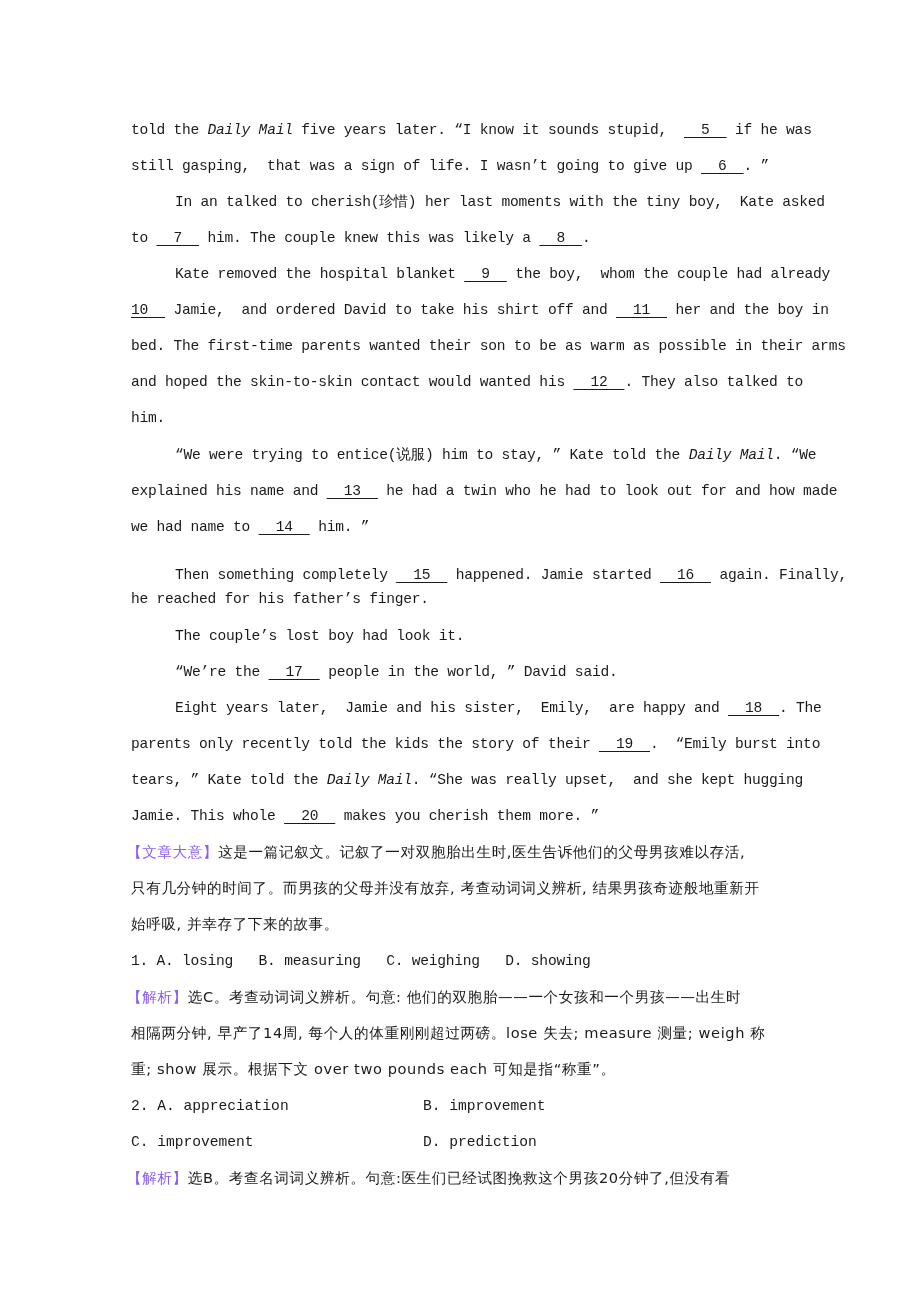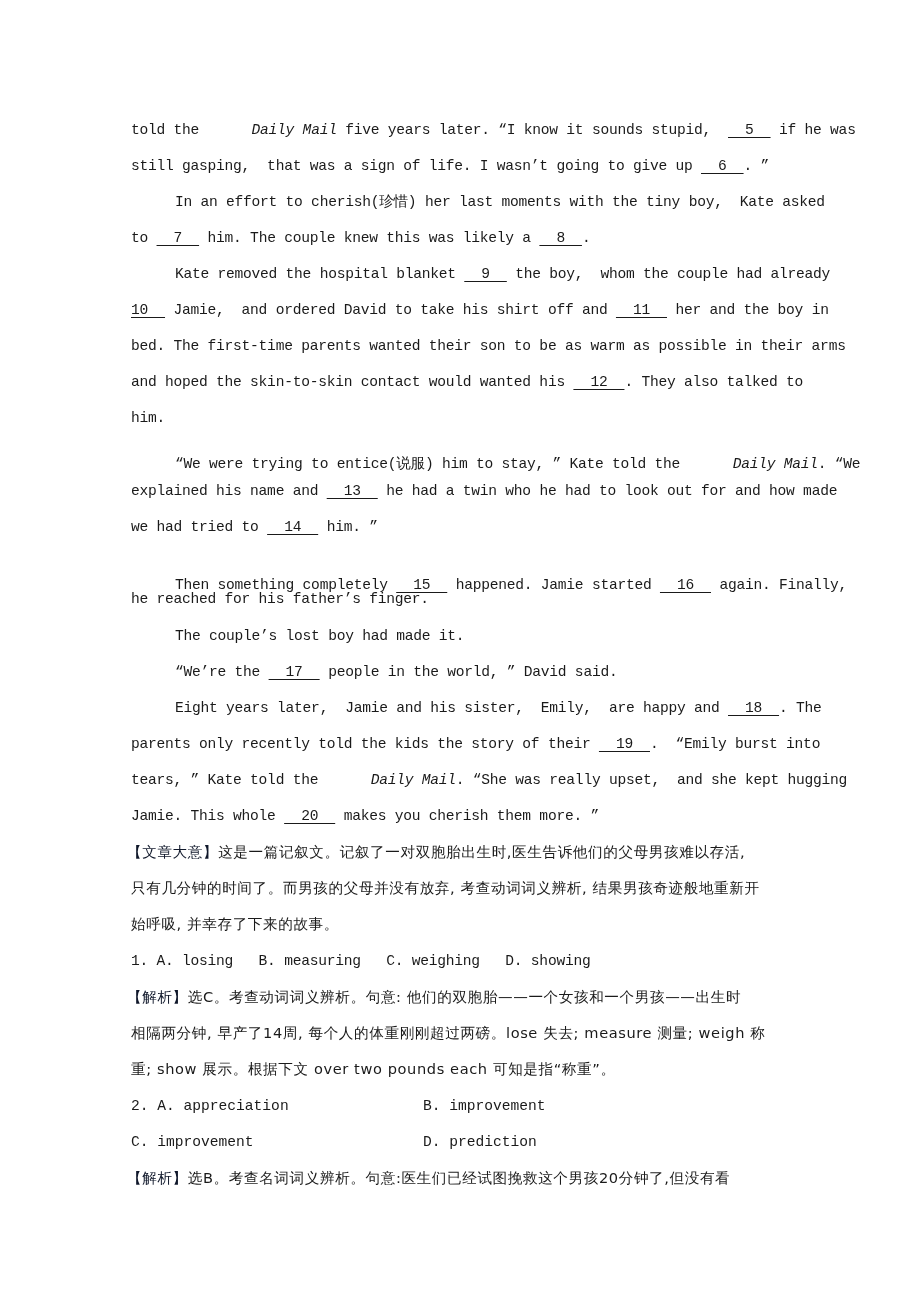--- a/index.html
+++ b/index.html
@@ -1,45 +1,45 @@
 <!DOCTYPE html>
 <html><head>
 <meta charset="utf-8">
 <style>
   html, body { margin: 0; padding: 0; background: #ffffff; }
   body { width: 920px; height: 1302px; position: relative; overflow: hidden;
          font-family: "Liberation Mono", "DejaVu Sans Mono", monospace; color: #1a1a1a; }
   .page { position: absolute; left: 131px; top: 112px; width: 660px; }
   .line { position: absolute; left: 0; white-space: pre; font-size: 14.6px; line-height: 20px; letter-spacing: -0.25px; }
   .ind { padding-left: 44px; }
-  .it { font-style: italic; margin-left: 44px; }
+  .it { font-style: italic; }
   .blank { text-decoration: underline; text-decoration-thickness: 1px; text-underline-offset: 3px; }
   .cn { font-family: "DejaVu Sans", sans-serif; font-size: 14.6px; letter-spacing: 0.6px; }
-  .tag { color: #0f172a; font-family: Liberation Mono, monospace; }
+  .tag { color: #8b5cf6; font-family: Liberation Mono, monospace; }
   .opt { position: absolute; white-space: pre; font-size: 14.6px; line-height: 20px; }
 </style>
 </head>
 <body>
 
 <div class="page">
   <div class="line" style="top:8px"><span>told the </span><span class="it">Daily Mail</span><span> five years later. “I know it sounds stupid,  </span><span class="blank">  5  </span><span> if he was</span></div>
   <div class="line" style="top:44px"><span>still gasping,  that was a sign of life. I wasn’t going to give up </span><span class="blank">  6  </span><span>. ”</span></div>
-  <div class="line ind" style="top:80px"><span>In an effort to cherish(珍惜) her last moments with the tiny boy,  Kate asked</span></div>
+  <div class="line ind" style="top:80px"><span>In an talked to cherish(珍惜) her last moments with the tiny boy,  Kate asked</span></div>
   <div class="line" style="top:116px"><span>to </span><span class="blank">  7  </span><span> him. The couple knew this was likely a </span><span class="blank">  8  </span><span>.</span></div>
   <div class="line ind" style="top:152px"><span>Kate removed the hospital blanket </span><span class="blank">  9  </span><span> the boy,  whom the couple had already</span></div>
   <div class="line" style="top:188px"><span class="blank">10  </span><span> Jamie,  and ordered David to take his shirt off and </span><span class="blank">  11  </span><span> her and the boy in</span></div>
   <div class="line" style="top:224px"><span>bed. The first-time parents wanted their son to be as warm as possible in their arms</span></div>
   <div class="line" style="top:260px"><span>and hoped the skin-to-skin contact would wanted his </span><span class="blank">  12  </span><span>. They also talked to</span></div>
   <div class="line" style="top:296px"><span>him.</span></div>
-  <div class="line ind" style="top:342px"><span>“We were trying to entice(说服) him to stay, ” Kate told the </span><span class="it">Daily Mail</span><span>. “We</span></div>
+  <div class="line ind" style="top:333px"><span>“We were trying to entice(说服) him to stay, ” Kate told the </span><span class="it">Daily Mail</span><span>. “We</span></div>
   <div class="line" style="top:369px"><span>explained his name and </span><span class="blank">  13  </span><span> he had a twin who he had to look out for and how made</span></div>
-  <div class="line" style="top:405px"><span>we had tried to </span><span class="blank">  14  </span><span> him. ”</span></div>
-  <div class="line ind" style="top:463px"><span>Then something completely </span><span class="blank">  15  </span><span> happened. Jamie started </span><span class="blank">  16  </span><span> again. Finally,</span></div>
+  <div class="line" style="top:405px"><span>we had name to </span><span class="blank">  14  </span><span> him. ”</span></div>
+  <div class="line ind" style="top:453px"><span>Then something completely </span><span class="blank">  15  </span><span> happened. Jamie started </span><span class="blank">  16  </span><span> again. Finally,</span></div>
   <div class="line" style="top:477px"><span>he reached for his father’s finger.</span></div>
-  <div class="line ind" style="top:514px"><span>The couple’s lost boy had made it.</span></div>
+  <div class="line ind" style="top:514px"><span>The couple’s lost boy had look it.</span></div>
   <div class="line ind" style="top:550px"><span>“We’re the </span><span class="blank">  17  </span><span> people in the world, ” David said.</span></div>
   <div class="line ind" style="top:586px"><span>Eight years later,  Jamie and his sister,  Emily,  are happy and </span><span class="blank">  18  </span><span>. The</span></div>
   <div class="line" style="top:622px"><span>parents only recently told the kids the story of their </span><span class="blank">  19  </span><span>.  “Emily burst into</span></div>
   <div class="line" style="top:658px"><span>tears, ” Kate told the </span><span class="it">Daily Mail</span><span>. “She was really upset,  and she kept hugging</span></div>
   <div class="line" style="top:694px"><span>Jamie. This whole </span><span class="blank">  20  </span><span> makes you cherish them more. ”</span></div>
 
   <div class="line cn" style="top:730px; left:-4px"><span class="tag">【文章大意】</span><span>这是一篇记叙文。记叙了一对双胞胎出生时,医生告诉他们的父母男孩难以存活,</span></div>
   <div class="line cn" style="top:766px"><span>只有几分钟的时间了。而男孩的父母并没有放弃, 考查动词词义辨析, 结果男孩奇迹般地重新开</span></div>
   <div class="line cn" style="top:802px"><span>始呼吸, 并幸存了下来的故事。</span></div>
 

